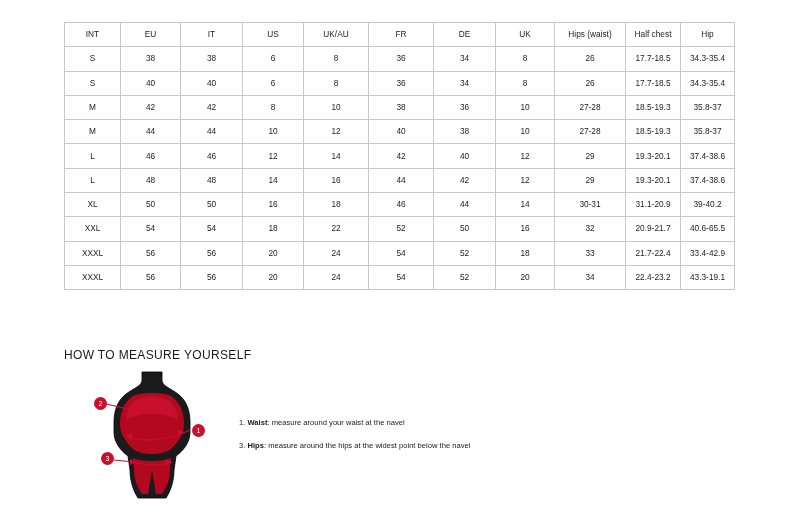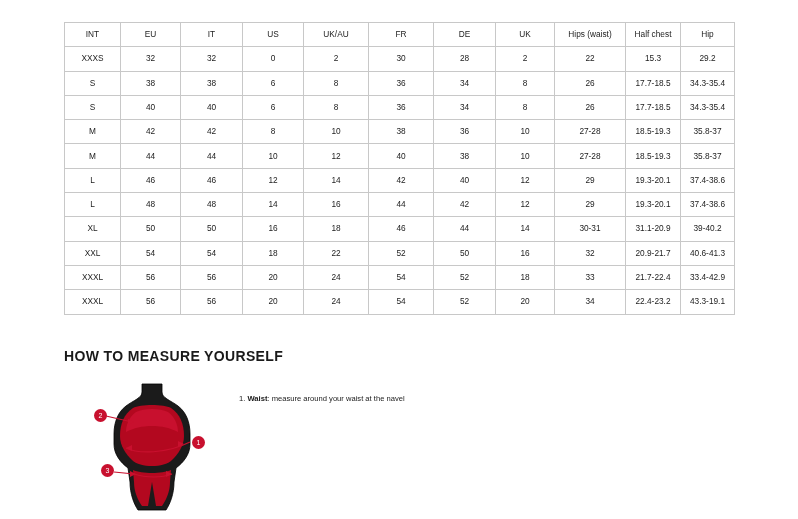--- a/index.html
+++ b/index.html
@@ -62,30 +62,30 @@
   col.c10 { width: 54px; }
 
   
   .measure-section {
     position: absolute;
     left: 64px;
     top: 348px;
     width: 670px;
   }
   .measure-title {
-    font-size: 14px;
-    font-weight: bold;
+    font-size: 12px;
+    font-weight: normal;
     letter-spacing: 0.35px;
     color: #1a1a1a;
-    margin-bottom: 18px;
+    margin-bottom: 8px;
   }
   .measure-body {
     position: relative;
     display: flex;
-    align-items: flex-start;
+    align-items: center;
   }
   .figure-box {
     position: relative;
     width: 115px;
     height: 130px;
     margin-left: 36px;
     flex: none;
   }
   .measure-list {
     margin-left: 24px;
@@ -152,33 +152,20 @@
           <th>FR</th>
           <th>DE</th>
           <th>UK</th>
           <th>Hips (waist)</th>
           <th>Half chest</th>
           <th>Hip</th>
         </tr>
       </thead>
       <tbody>
         <tr>
-          <td>XXXS</td>
-          <td>32</td>
-          <td>32</td>
-          <td>0</td>
-          <td>2</td>
-          <td>30</td>
-          <td>28</td>
-          <td>2</td>
-          <td>22</td>
-          <td>15.3</td>
-          <td>29.2</td>
-        </tr>
-        <tr>
           <td>S</td>
           <td>38</td>
           <td>38</td>
           <td>6</td>
           <td>8</td>
           <td>36</td>
           <td>34</td>
           <td>8</td>
           <td>26</td>
           <td>17.7-18.5</td>
@@ -266,21 +253,21 @@
           <td>XXL</td>
           <td>54</td>
           <td>54</td>
           <td>18</td>
           <td>22</td>
           <td>52</td>
           <td>50</td>
           <td>16</td>
           <td>32</td>
           <td>20.9-21.7</td>
-          <td>40.6-41.3</td>
+          <td>40.6-65.5</td>
         </tr>
         <tr>
           <td>XXXL</td>
           <td>56</td>
           <td>56</td>
           <td>20</td>
           <td>24</td>
           <td>54</td>
           <td>52</td>
           <td>18</td>
@@ -344,18 +331,22 @@
         <span class="badge badge-1">1</span>
         <span class="badge badge-2">2</span>
         <span class="badge badge-3">3</span>
       </div>
 
       <div class="measure-list">
         <div class="m-item">
           <span>1.</span>
           <b>Waist</b><span>: measure around your waist at the navel</span>
         </div>
+        <div class="m-item">
+          <span>3.</span>
+          <b>Hips</b><span>: measure around the hips at the widest point below the navel</span>
+        </div>
       </div>
 
     </div>
   </div>
 
 </div>
 
 </body></html>

